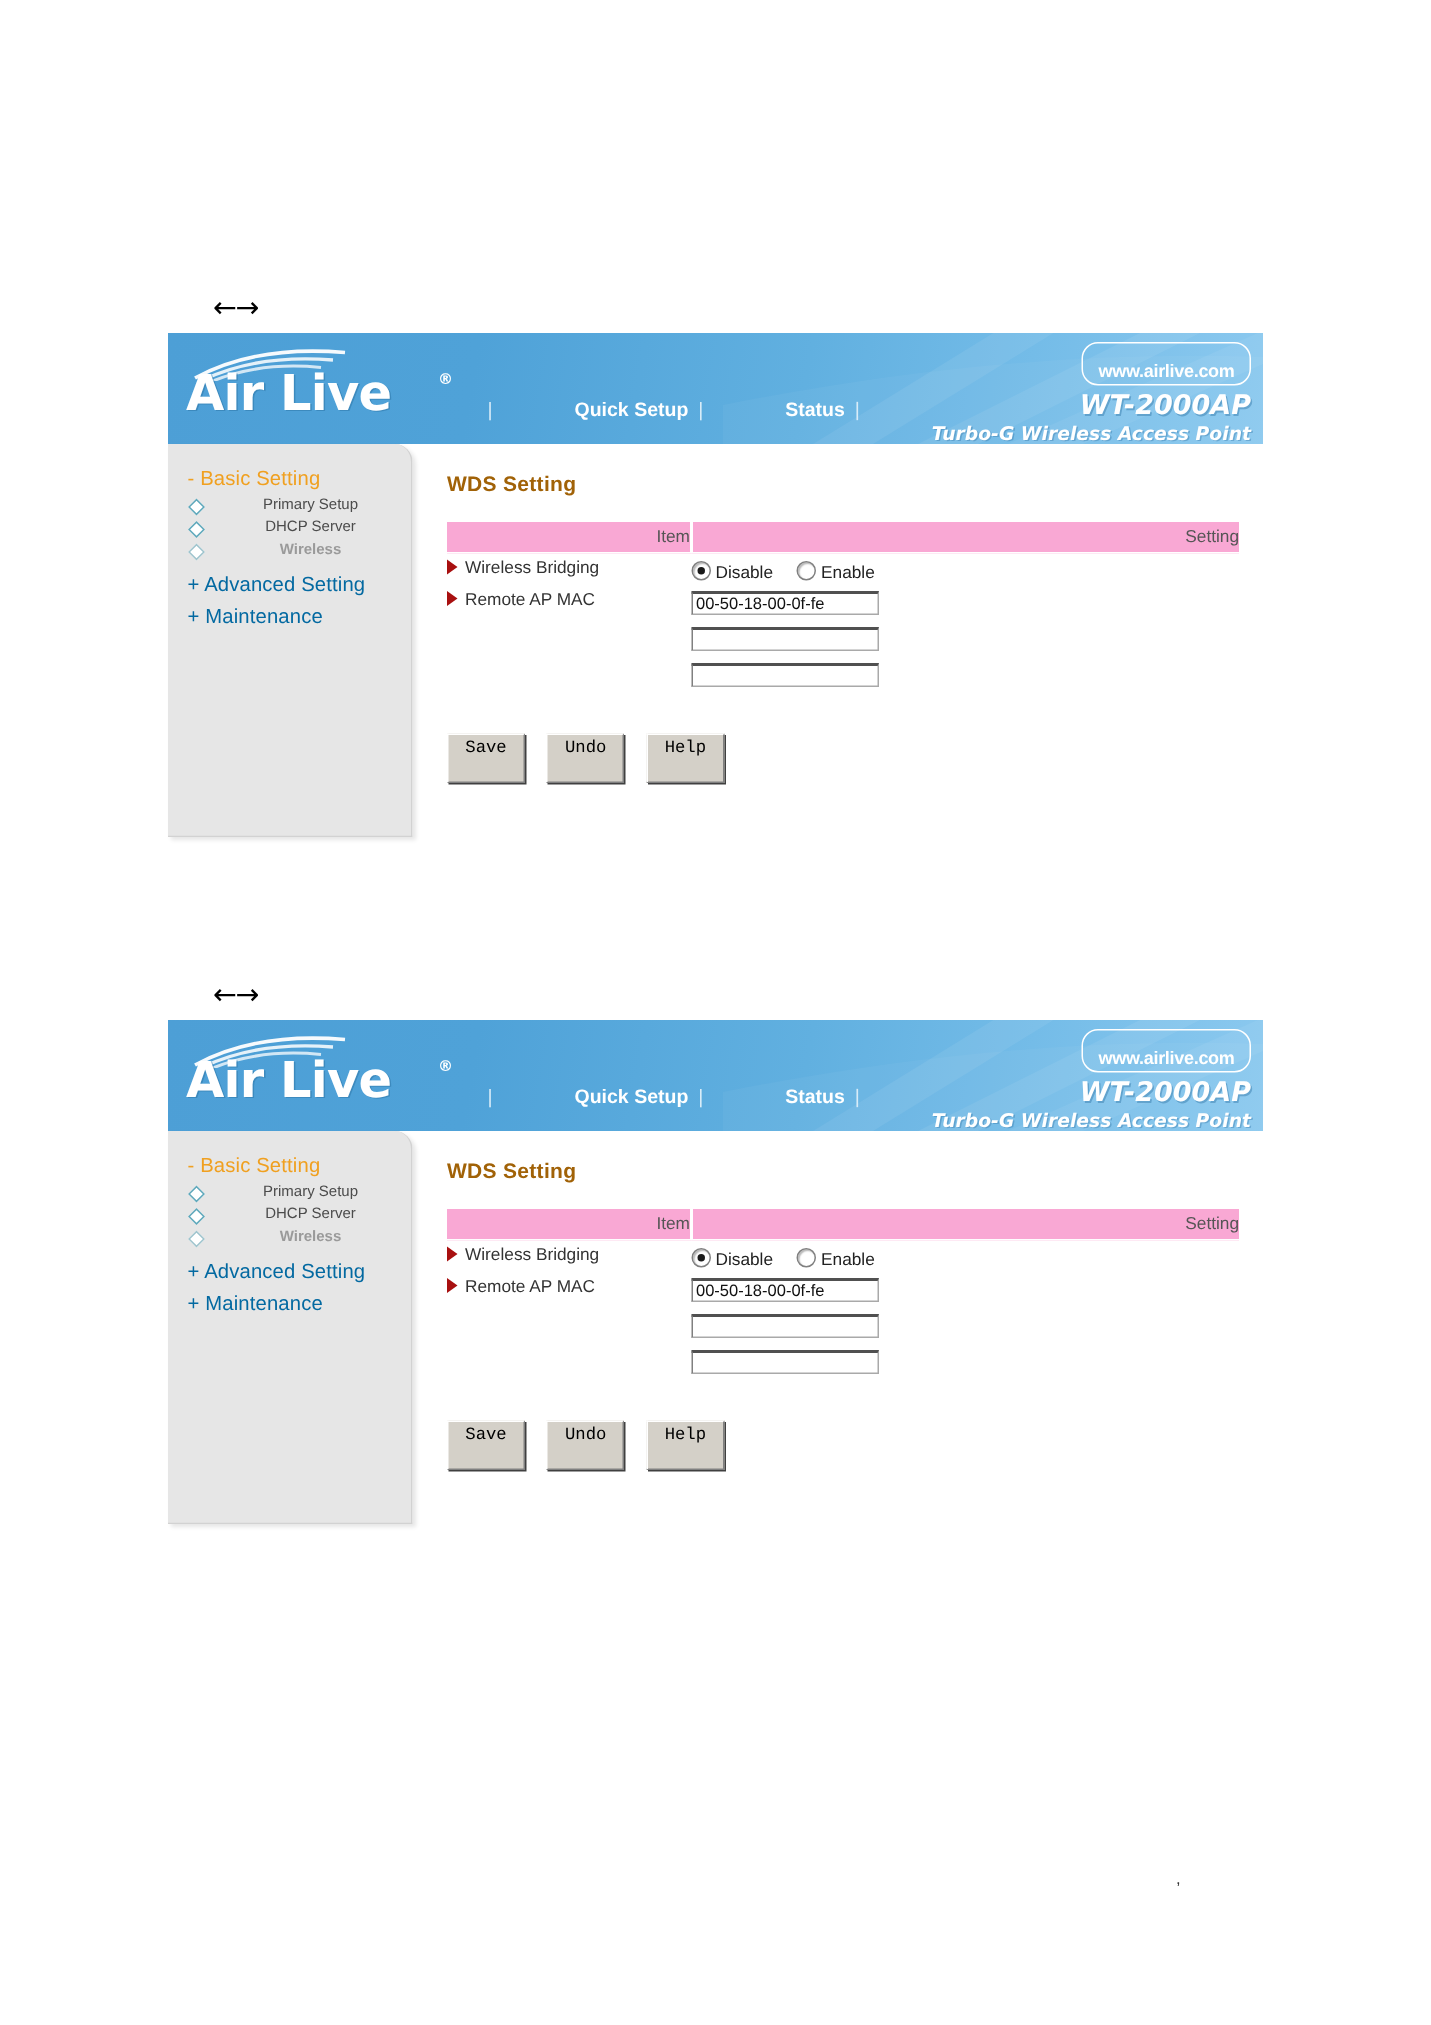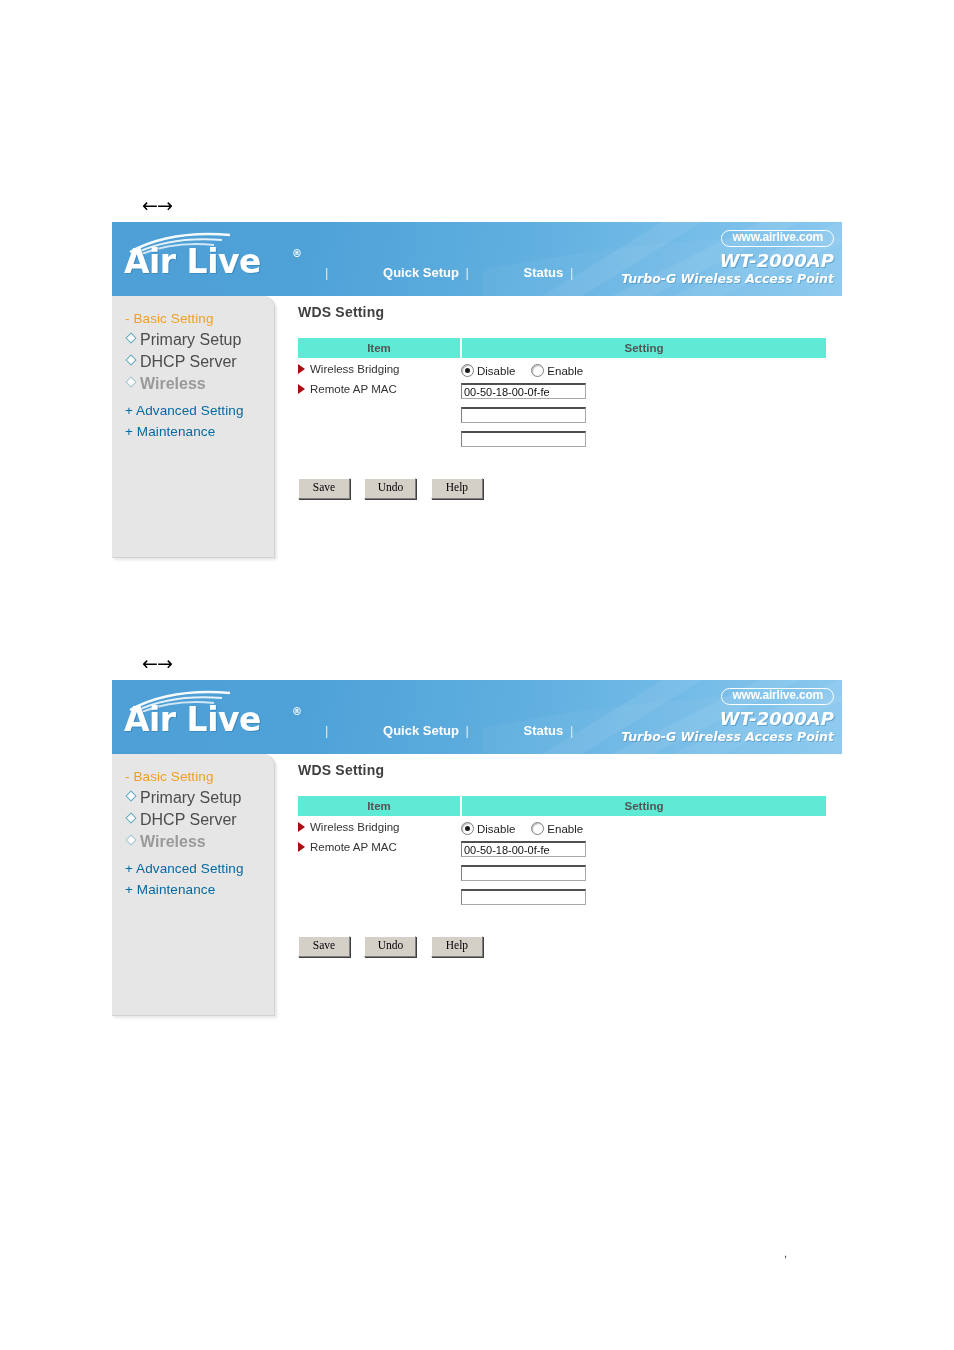--- a/index.html
+++ b/index.html
@@ -112,21 +112,21 @@
     position: absolute;
     right: 8px;
     top: 6px;
     text-align: right;
     line-height: 1;
   }
   .url-pill {
     display: inline-block;
     border: 1.5px solid #ffffff;
     border-radius: 11px;
-    padding: 0 10px 3px 10px;
+    padding: 12px 10px 3px 10px;
     font-size: 12px;
     font-weight: bold;
     color: #ffffff;
     letter-spacing: -0.2px;
     white-space: nowrap;
   }
   .model {
     margin-top: 5px;
     font-family: "DejaVu Sans", sans-serif;
     font-size: 18px;
@@ -174,25 +174,26 @@
     font-weight: normal;
     color: #f0a020;
     padding: 3px 0 3px 13px;
     letter-spacing: 0.1px;
     white-space: nowrap;
   }
   .nav-head.dark {
     color: #0369a1;
   }
   .nav-sub {
-    font-size: 16px;
+    font-size: 10px;
     color: #4c4c4c;
     padding: 2px 0 2px 28px;
     position: relative;
     white-space: nowrap;
+    text-align: center;
   }
   .nav-sub.muted { color: #9a9a9a; font-weight: bold; }
   .nav-sub .dia {
     position: absolute;
     left: 15px;
     top: 5px;
     width: 6px;
     height: 6px;
     border: 1px solid #5fa8bb;
     transform: rotate(45deg);
@@ -203,38 +204,38 @@
 
   
   .content {
     position: absolute;
     left: 186px;
     top: 0;
   }
   .content-title {
     font-size: 14px;
     font-weight: bold;
-    color: #404040;
-    padding-top: 8px;
+    color: #a16207;
+    padding-top: 18px;
     letter-spacing: 0.2px;
     white-space: nowrap;
   }
 
   table.form {
     margin-top: 18px;
     border-collapse: collapse;
     width: 528px;
     table-layout: fixed;
   }
   table.form th {
-    background: #5eead4;
+    background: #f9a8d4;
     font-size: 11.5px;
-    font-weight: bold;
+    font-weight: normal;
     color: #555555;
-    text-align: center;
+    text-align: right;
     padding: 4px 0 4px 0;
     border-bottom: 1px solid #ffffff;
   }
   table.form th.item-col {
     width: 162px;
     border-right: 2px solid #ffffff;
   }
   table.form td {
     font-size: 11.5px;
     color: #333333;
@@ -300,29 +301,29 @@
     border-left: 1px solid #808080;
     padding: 0 2px;
     margin-bottom: 8px;
     box-sizing: border-box;
     outline: none;
   }
 
   .btn-row { margin-top: 20px; white-space: nowrap; }
   .btn {
     display: inline-block;
-    font-family: Liberation Serif, serif;
+    font-family: Liberation Mono, monospace;
     font-size: 11.5px;
     color: #000000;
     background: #d4d0c8;
     border: 1px solid #ffffff;
     border-right-color: #808080;
     border-bottom-color: #808080;
     box-shadow: 1px 1px 0 #404040;
-    padding: 2px 9px 5px 9px;
+    padding: 2px 9px 16px 9px;
     margin-right: 10px;
     text-align: center;
     min-width: 32px;
     cursor: pointer;
   }
 
   .tiny-mark {
     position: absolute;
     font-size: 11px;
     color: #333333;

